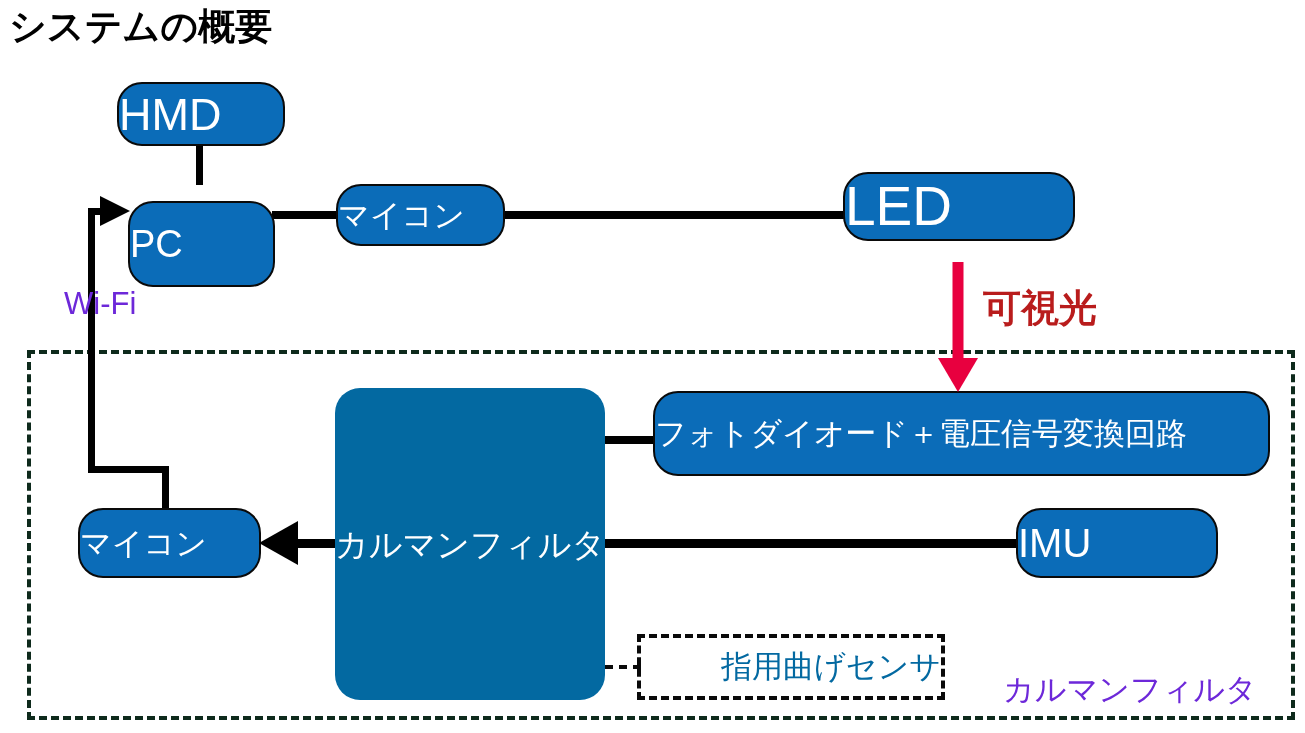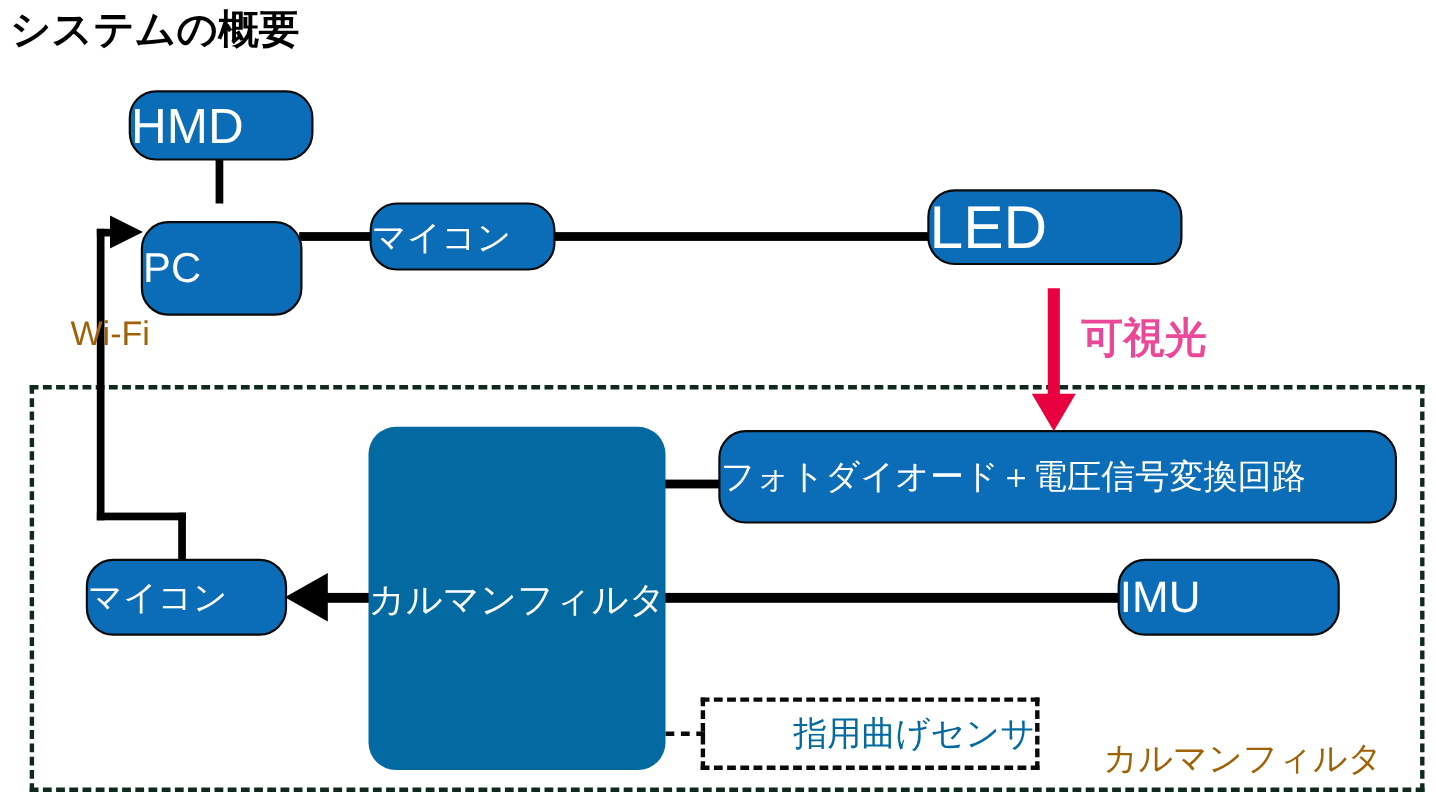--- a/index.html
+++ b/index.html
@@ -47,26 +47,26 @@
     border: 2px solid #0a0a0a;
   }
   .box-teal {
     background: #0369a1;
     border: none;
   }
 
   
   .plain-label {
     position: absolute;
-    color: #a16207;
+    color: #6d28d9;
     white-space: nowrap;
     line-height: 1;
   }
   .label-red {
-    color: #ec4899;
+    color: #b91c1c;
     font-weight: 700;
   }
 
   
   .ln {
     position: absolute;
     background: #000000;
   }
 
   

